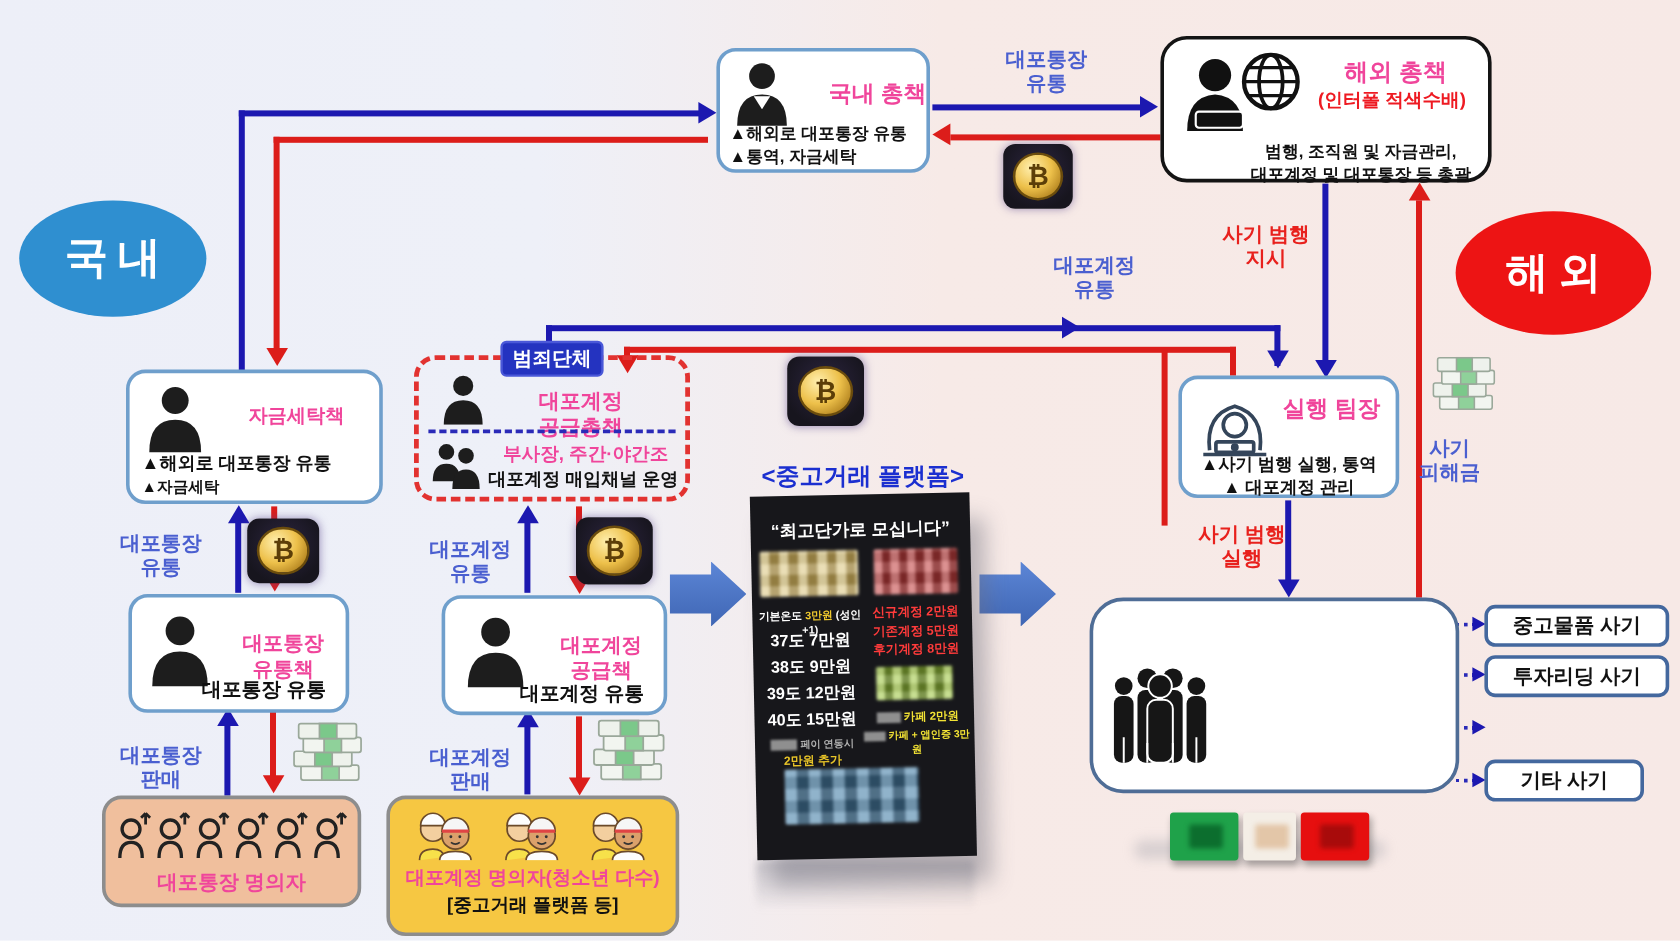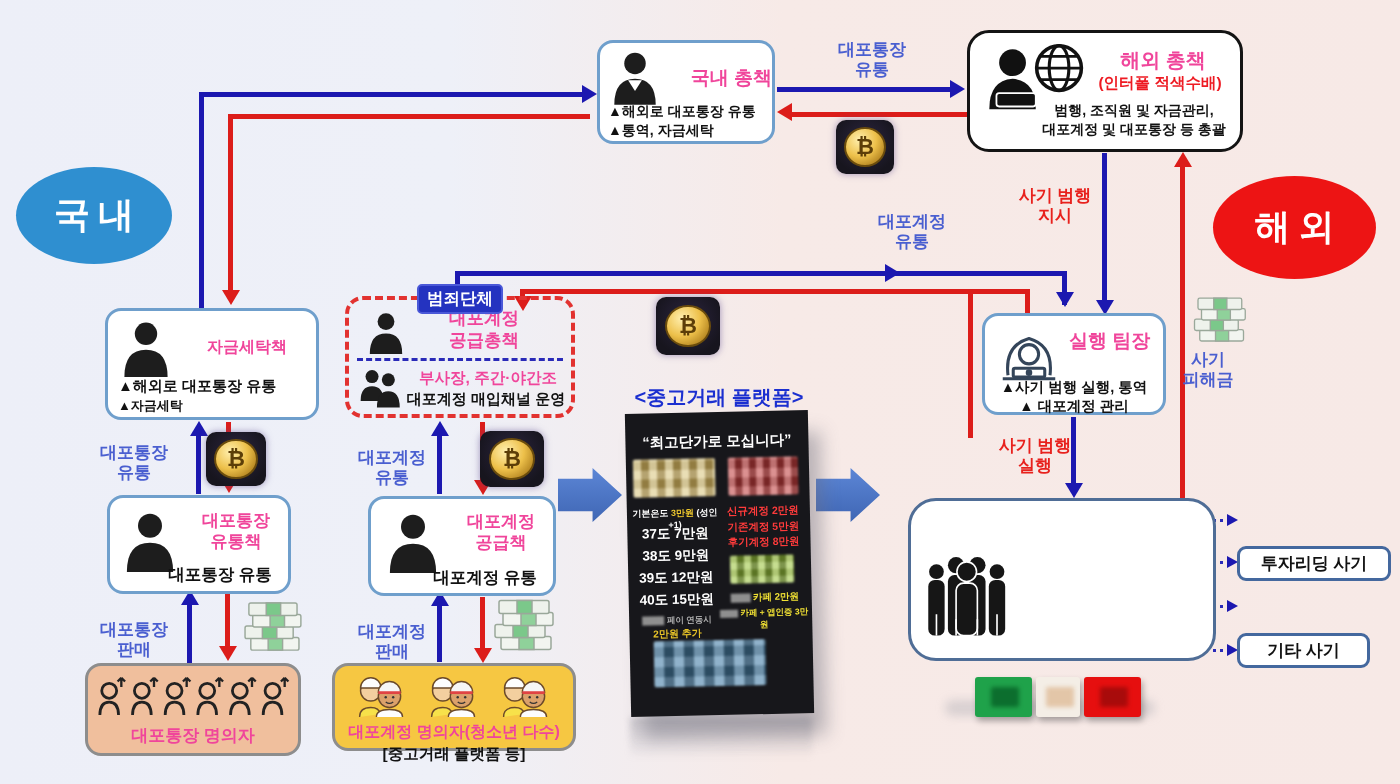--- a/index.html
+++ b/index.html
@@ -14,21 +14,21 @@
   .node-members{ border-color:#4f6d96; border-radius:28px; }
   .peach{ position:absolute; background:#f0bf9d; border:3px solid #8d8d8d; border-radius:16px; }
   .yellowbox{ position:absolute; background:#f6c742; border:3px solid #8d8d8d; border-radius:16px; }
   .fraud{ position:absolute; background:#fff; border:3px solid #44689e; border-radius:9px;
           display:flex; align-items:center; justify-content:center; font-weight:800; font-size:17px; color:#111; }
   .bubble{ position:absolute; border-radius:50%; display:flex; align-items:center; justify-content:center;
            color:#fff; font-size:36px; font-weight:700; letter-spacing:8px; text-indent:8px; }
   .pt{ color:#f0459b; font-weight:800; }
   .rt{ color:#ee1a22; font-weight:800; }
   .bl{ font-weight:800; color:#111; }
-  .pre{ white-space:pre-line; }
+  .pre{ white-space:pre-line;margin-top:16px; }
   .flab{ position:absolute; font-weight:800; font-size:17px; line-height:1.18; color:#4a5fd0;
          text-align:center; white-space:pre-line; }
   .flab.red{ color:#e8211d; }
   .l{ position:absolute; }
   .bg-blue{ background:#1c18b0; }
   .bg-red{ background:#dc1d1a; }
   .ah{ position:absolute; width:0; height:0; }
   .c-blue{ color:#1c18b0; } .c-red{ color:#dc1d1a; }
   .ah-down{ border-left:9px solid transparent; border-right:9px solid transparent; border-top:15px solid currentColor; }
   .ah-up{ border-left:9px solid transparent; border-right:9px solid transparent; border-bottom:15px solid currentColor; }
@@ -142,21 +142,21 @@
   <div class="flab" style="left:346px;top:448px;width:92px">대포계정
 유통</div>
   <div class="flab" style="left:346px;top:622px;width:92px">대포계정
 판매</div>
   <div class="flab" style="left:860px;top:212px;width:104px">대포계정
 유통</div>
   <div class="flab red" style="left:1003px;top:186px;width:104px">사기 범행
 지시</div>
   <div class="flab red" style="left:983px;top:436px;width:104px">사기 범행
 실행</div>
-  <div class="flab" style="left:1170px;top:350px;width:76px">사기
+  <div class="flab" style="left:1170px;top:364px;width:76px">사기
 피해금</div>
 
   <div class="btc" style="left:836px;top:120px;width:58px;height:54px">
       <div class="coin">₿</div>
     </div>
   <div class="btc" style="left:656px;top:297px;width:64px;height:58px">
       <div class="coin">₿</div>
     </div>
   <div class="btc" style="left:480px;top:431px;width:64px;height:56px">
       <div class="coin">₿</div>
@@ -312,21 +312,21 @@
       <svg viewBox="0 0 60 70" width="52" height="60">
           <circle cx="30" cy="16" r="14" fill="#1d1d1d"></circle>
           <path d="M3 70 Q3 36 30 36 Q57 36 57 70 Z" fill="#1d1d1d"></path>
         </svg>
     </div>
     <div class="pt pre" style="position:absolute;left:80px;top:12px;width:100px;font-size:17px;text-align:center;line-height:1.25">대포계정
 공급책</div>
     <div class="bl" style="position:absolute;left:44px;top:68px;width:140px;font-size:16.5px;text-align:center">대포계정 유통</div>
   </div>
 
-  <div class="yellowbox" style="left:332px;top:663px;width:244px;height:88px;z-index:2">
+  <div class="yellowbox" style="left:322px;top:663px;width:244px;height:117px;z-index:2">
     <div style="position:absolute;left:0;top:6px;width:100%;display:flex;justify-content:center;gap:16px">
       <span><svg viewBox="0 0 60 48" width="56" height="45">
             <path d="M6 48 Q6 38 18 38 Q27 38 28 45" fill="#f7e14a" stroke="#6b4a2a" stroke-width="1.5"></path>
             <circle cx="18" cy="20" r="11" fill="#f3cf9f" stroke="#6b4a2a" stroke-width="1.5"></circle>
             <path d="M7 17 A11 11 0 0 1 29 17 Z" fill="#fdfdfd" stroke="#6b4a2a" stroke-width="1.5"></path>
             <path d="M24 48 Q24 40 38 40 Q52 40 52 48" fill="#fdfdfd" stroke="#6b4a2a" stroke-width="1.5"></path>
             <circle cx="38" cy="26" r="12" fill="#dba16b" stroke="#6b4a2a" stroke-width="1.5"></circle>
             <path d="M26 22 A12 12 0 0 1 50 22 Z" fill="#f6f6f6" stroke="#6b4a2a" stroke-width="1.5"></path>
             <path d="M26 22 H50" stroke="#e04444" stroke-width="3"></path>
             <circle cx="34" cy="27" r="1.3" fill="#333"></circle>
@@ -425,20 +425,21 @@
           <rect x="28" y="30" width="20" height="74" rx="8"></rect>
           <rect x="54" y="30" width="20" height="74" rx="8"></rect>
           <rect x="78" y="36" width="20" height="68" rx="8"></rect>
         <circle cx="51" cy="26" r="12" stroke="#fff" stroke-width="2"></circle>
           <rect x="38" y="40" width="26" height="64" rx="9" stroke="#fff" stroke-width="2"></rect>
         <path d="M14 78 V104 M38 84 V104 M64 84 V104 M88 78 V104" stroke="#fff" stroke-width="2"></path>
       </svg>
     </div>
   </div>
 
+  <div class="fraud" style="left:1237px;top:504px;width:154px;height:35px">중고물품 사기</div>
   <div class="fraud" style="left:1237px;top:546px;width:154px;height:35px">투자리딩 사기</div>
   <div class="fraud" style="left:1237px;top:633px;width:133px;height:35px">기타 사기</div>
 
   <div style="position:absolute;left:945px;top:700px;width:210px;height:16px;background:rgba(160,160,170,.35);filter:blur(5px);border-radius:8px"></div>
   <div style="position:absolute;left:975px;top:677px;display:flex;gap:4px">
     <div class="card" style="background:#1fa24a">
         <div class="patch" style="background:#0c6e2e"></div>
       </div>
     <div class="card" style="background:#f4eee6;width:44px">
         <div class="patch" style="left:10px;background:#e3c6a8"></div>

